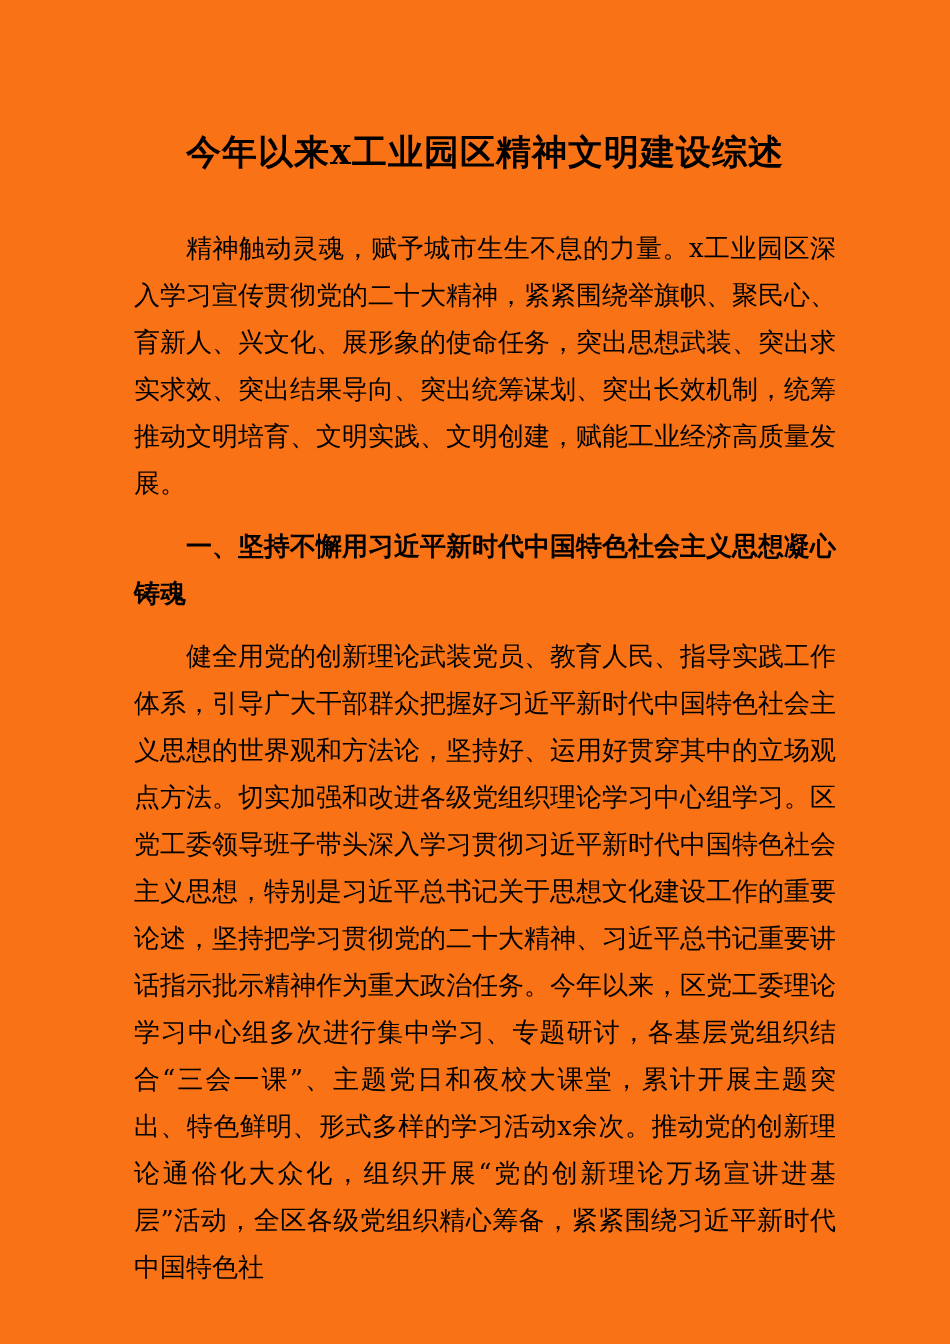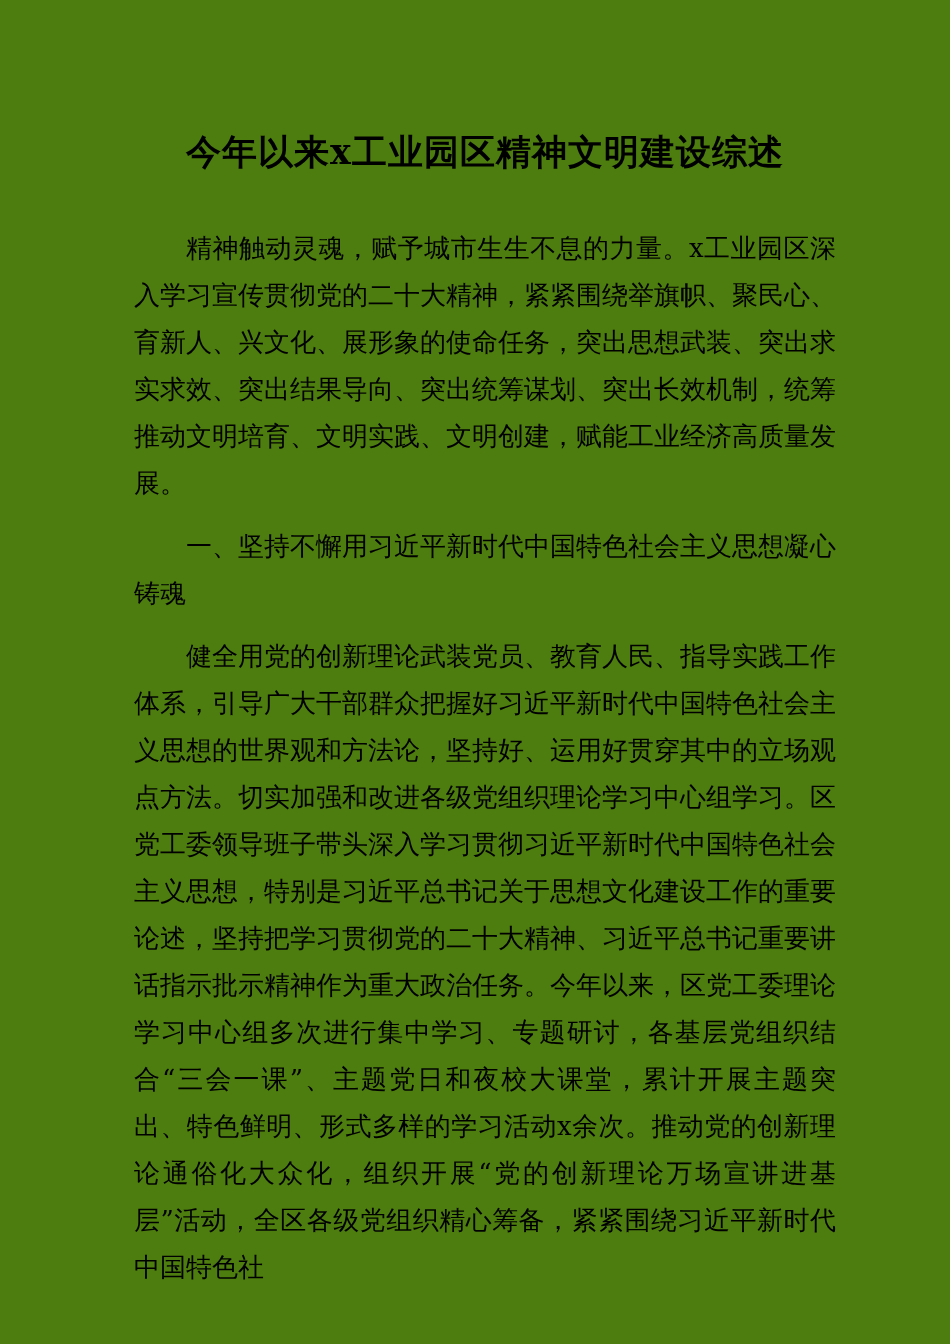--- a/index.html
+++ b/index.html
@@ -5,21 +5,21 @@
   html, body {
     margin: 0;
     padding: 0;
     background: #ffffff;
   }
   .page {
     position: relative;
     width: 950px;
     height: 1344px;
     box-sizing: border-box;
-    background: #4d7c0f;
+    background: #f97316;
     padding: 128px 98px 40px 118px;
     overflow: hidden;
     color: #000000;
     font-family: "DejaVu Serif", "Liberation Serif", serif;
   }
   .doc-title {
     font-size: 35px;
     font-weight: 700;
     text-align: center;
     line-height: 1.35;
@@ -29,21 +29,21 @@
   }
   .para {
     font-size: 26px;
     line-height: 47px;
     text-align: justify;
     text-indent: 2em;
     margin: 16px;
     word-break: break-all;
   }
   .para.heading {
-    font-weight: 400;
+    font-weight: 700;
     font-family: "DejaVu Sans", "Liberation Sans", sans-serif;
   }
 </style>
 </head>
 <body>
 
 <div class="page">
   <h1 class="doc-title">今年以来x工业园区精神文明建设综述</h1>
   <div id="paragraphs">
       <p class="para">精神触动灵魂，赋予城市生生不息的力量。x工业园区深入学习宣传贯彻党的二十大精神，紧紧围绕举旗帜、聚民心、育新人、兴文化、展形象的使命任务，突出思想武装、突出求实求效、突出结果导向、突出统筹谋划、突出长效机制，统筹推动文明培育、文明实践、文明创建，赋能工业经济高质量发展。</p>

